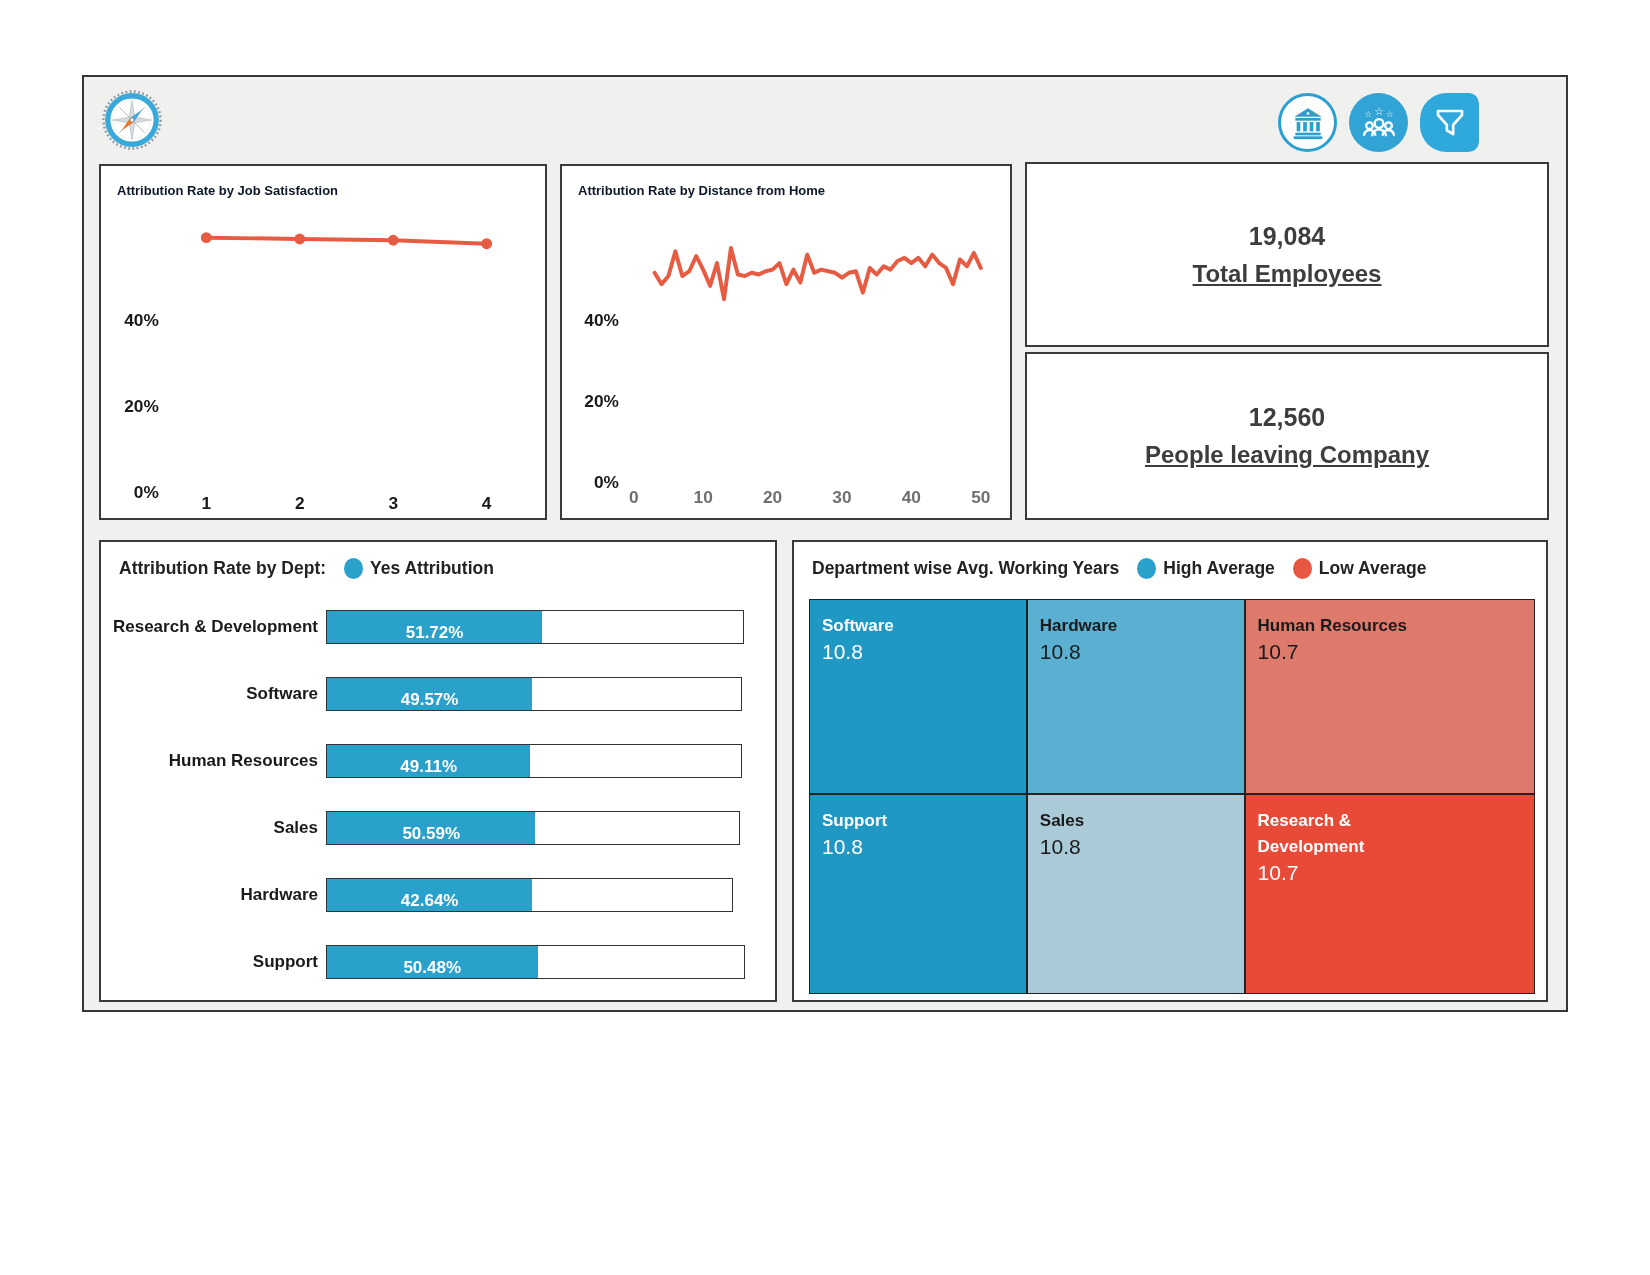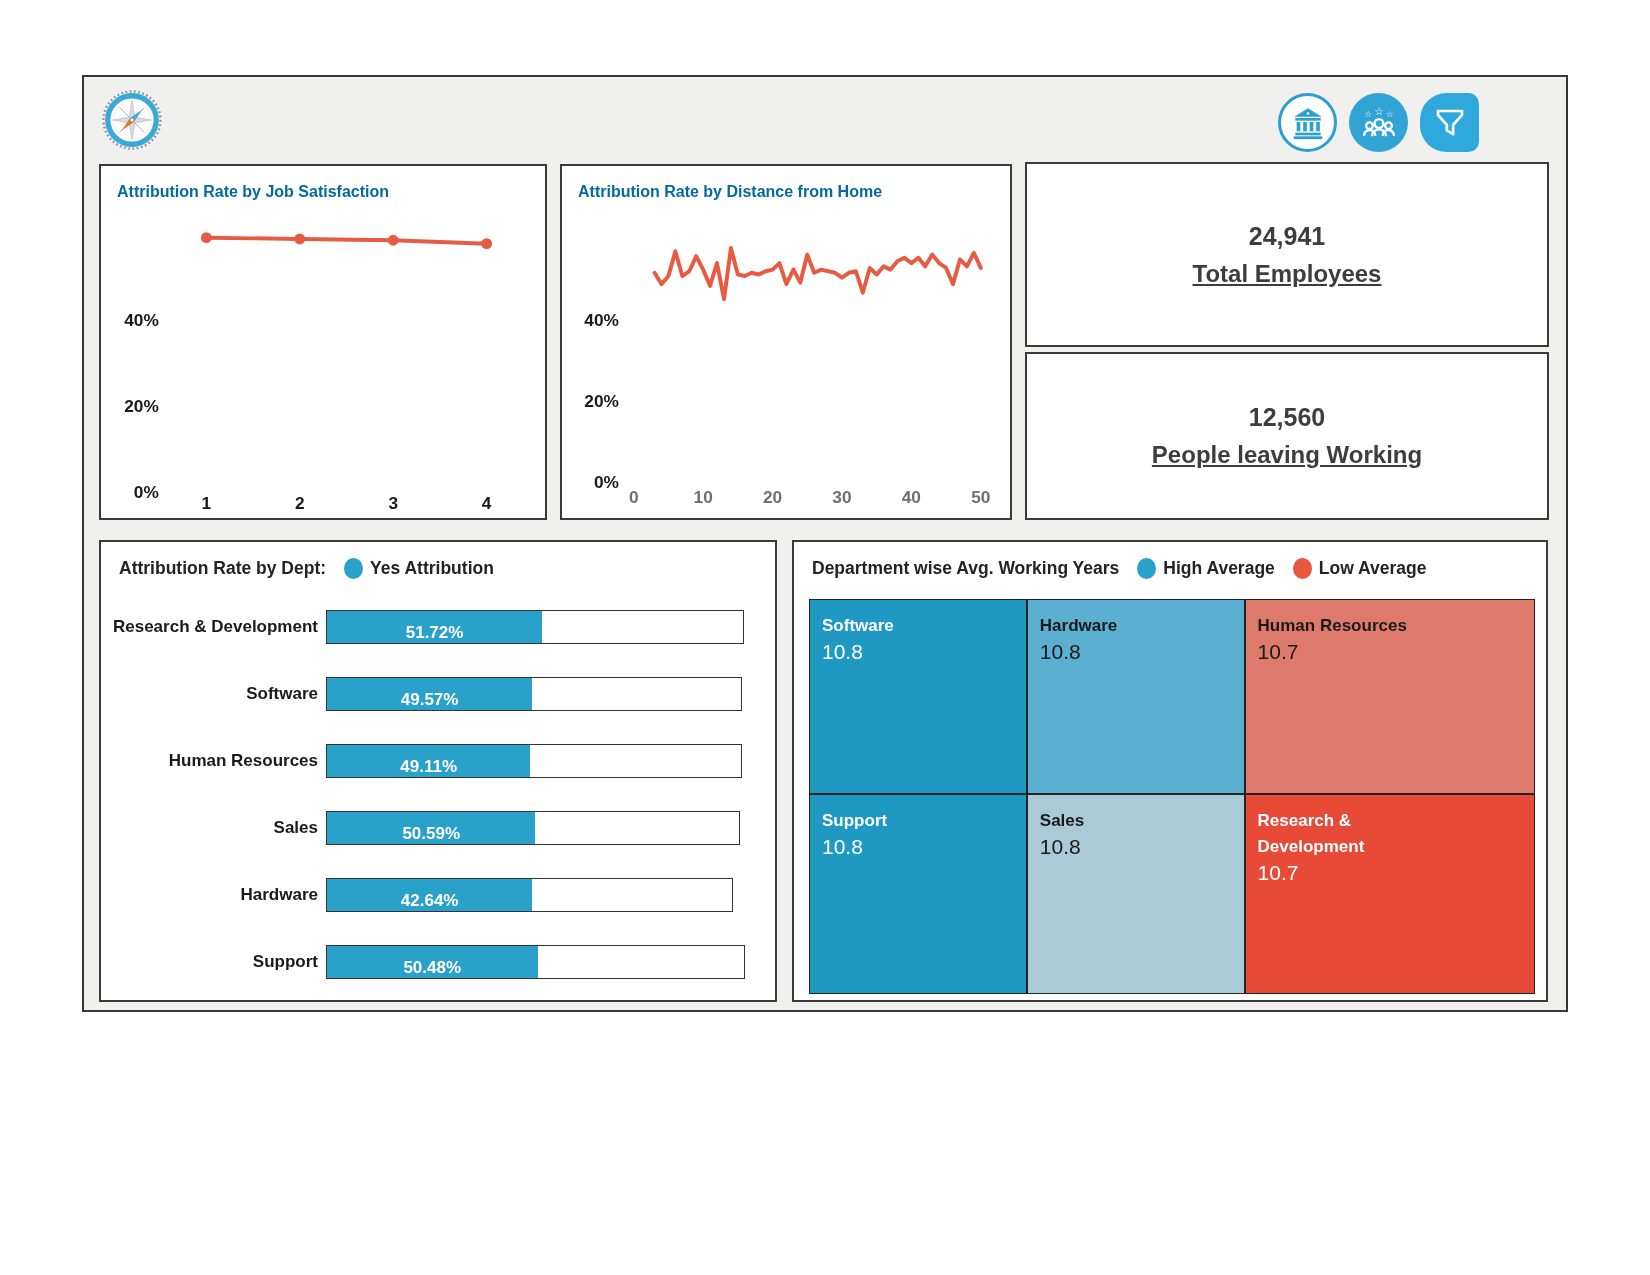--- a/index.html
+++ b/index.html
@@ -21,21 +21,21 @@
 
   
   .panel { position:absolute; background:#ffffff; border:2px solid #3a3a3a; }
   .p-js   { left:15px;  top:87px;  width:448px; height:356px; }
   .p-dist { left:476px; top:87px;  width:452px; height:356px; }
   .kpi1   { left:941px; top:85px;  width:524px; height:185px; }
   .kpi2   { left:941px; top:275px; width:524px; height:168px; }
   .p-dept { left:15px;  top:463px; width:678px; height:462px; }
   .p-tree { left:708px; top:463px; width:756px; height:462px; }
 
-  .chart-title { position:absolute; left:16px; top:17px; font-size:16px; font-weight:bold; color:#0369a1;text-align:right; }
+  .chart-title { position:absolute; left:16px; top:17px; font-size:13px; font-weight:bold; color:#0f172a;text-align:right; }
   .panel svg.linechart { position:absolute; left:0; top:0; width:100%; height:100%; }
   .tick { font:bold 17.5px "Liberation Sans", sans-serif; }
   .ty   { fill:#1a1a1a; }
 
   
   .kpi { display:flex; flex-direction:column; align-items:center; justify-content:center; gap:9px; }
   .kpi-value { font-size:25px; font-weight:bold; color:#3d3d3d; }
   .kpi-label { font-size:24px; font-weight:bold; color:#3d3d3d;text-decoration:underline; }
 
   
@@ -136,26 +136,26 @@
           <text x="142.2" y="341" text-anchor="middle" class="tick" fill="#6f6f6f">10</text>
           <text x="212.4" y="341" text-anchor="middle" class="tick" fill="#6f6f6f">20</text>
           <text x="282.6" y="341" text-anchor="middle" class="tick" fill="#6f6f6f">30</text>
           <text x="352.8" y="341" text-anchor="middle" class="tick" fill="#6f6f6f">40</text>
           <text x="423.0" y="341" text-anchor="middle" class="tick" fill="#6f6f6f">50</text>
           <polyline points="93.1,108.0 100.1,119.5 107.1,111.3 114.1,86.3 121.1,111.3 128.2,106.4 135.2,91.2 142.2,104.8 149.2,121.2 156.2,98.2 163.3,134.7 170.3,83.0 177.3,109.7 184.3,111.3 191.3,108.0 198.4,109.7 205.4,106.4 212.4,104.8 219.4,98.2 226.4,119.5 233.5,104.8 240.5,117.9 247.5,89.6 254.5,108.0 261.5,104.8 268.6,106.4 275.6,108.0 282.6,113.0 289.6,108.0 296.6,106.4 303.7,128.1 310.7,103.1 317.7,109.7 324.7,101.5 331.7,104.8 338.8,96.1 345.8,92.9 352.8,98.2 359.8,92.9 366.8,101.5 373.9,89.6 380.9,98.2 387.9,103.1 394.9,119.5 401.9,94.5 409.0,101.5 416.0,87.9 423.0,103.1" fill="none" stroke="#e85b43" stroke-width="4" stroke-linejoin="round" stroke-linecap="round"></polyline>
         </svg>
     </section>
 
     <section class="panel kpi kpi1">
-      <div class="kpi-value">24,941</div>
+      <div class="kpi-value">19,084</div>
       <div class="kpi-label">Total Employees</div>
     </section>
     <section class="panel kpi kpi2">
       <div class="kpi-value">12,560</div>
-      <div class="kpi-label">People leaving Working</div>
+      <div class="kpi-label">People leaving Company</div>
     </section>
 
     <section class="panel p-dept">
       <div class="panel-head">
         <h3>Attribution Rate by Dept:</h3>
         <div class="legend-item">
           <span class="legend-dot" id="dot-yes" style="background: rgb(42, 161, 202);"></span>
           <span class="legend-label">Yes Attribution</span>
         </div>
       </div>

